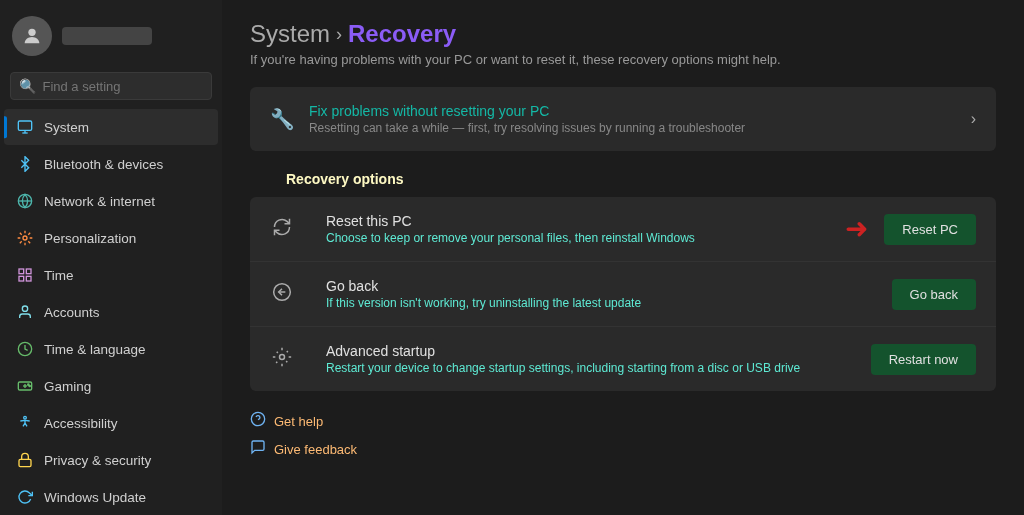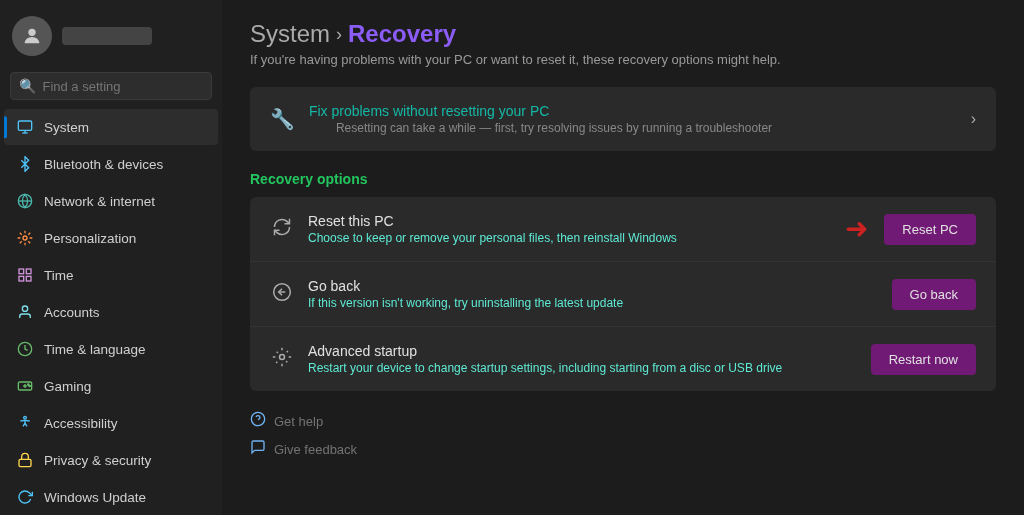--- a/index.html
+++ b/index.html
@@ -192,34 +192,34 @@
     .fix-card-text .title {
       font-size: 14px;
       color: #14b8a6;
       font-weight: 500;
     }
 
     .fix-card-text .desc {
       font-size: 12px;
       color: #888;
       margin-top: 2px;
-      margin-left: 27px;
     }
 
     .fix-card-chevron {
       color: #aaa;
       font-size: 16px;
     }
 
     
     .section-title {
       font-size: 14px;
       font-weight: 600;
-      color: #22c55e;
+      color: #fef9c3;
       margin-bottom: 10px;
+      margin-left: 36px;
     }
 
     .options-container {
       background: #2a2a2a;
       border-radius: 6px;
       overflow: hidden;
     }
 
     .option-row {
       display: flex;
@@ -228,21 +228,21 @@
       border-bottom: 1px solid #333;
       justify-content: space-between;
       gap: 10px;
     }
 
     .option-row:last-child { border-bottom: none; }
 
     .option-left {
       display: flex;
       align-items: center;
-      gap: 14px;
+      gap: 32px;
       flex: 1;
     }
 
     .option-icon {
       font-size: 20px;
       color: #aaa;
       width: 24px;
       text-align: center;
       flex-shrink: 0;
     }
@@ -265,21 +265,21 @@
       gap: 16px;
     }
 
     .arrow-indicator {
       color: #cc2222;
       font-size: 28px;
       line-height: 1;
     }
 
     .action-btn {
-      background: #701a75;
+      background: #14532d;
       border: none;
       color: #e0e0e0;
       padding: 8px 18px;
       border-radius: 4px;
       font-size: 13px;
       cursor: pointer;
       white-space: nowrap;
     }
 
     
@@ -287,21 +287,21 @@
       margin-top: 20px;
       display: flex;
       flex-direction: column;
       gap: 8px;
     }
 
     .help-link {
       display: flex;
       align-items: center;
       gap: 8px;
-      color: #737373;
+      color: #fdba74;
       cursor: pointer;
       font-size: 13px;
     }
 
     .help-link-icon {
       font-size: 16px;
       color: #6fb3f2;
     }
 
     

